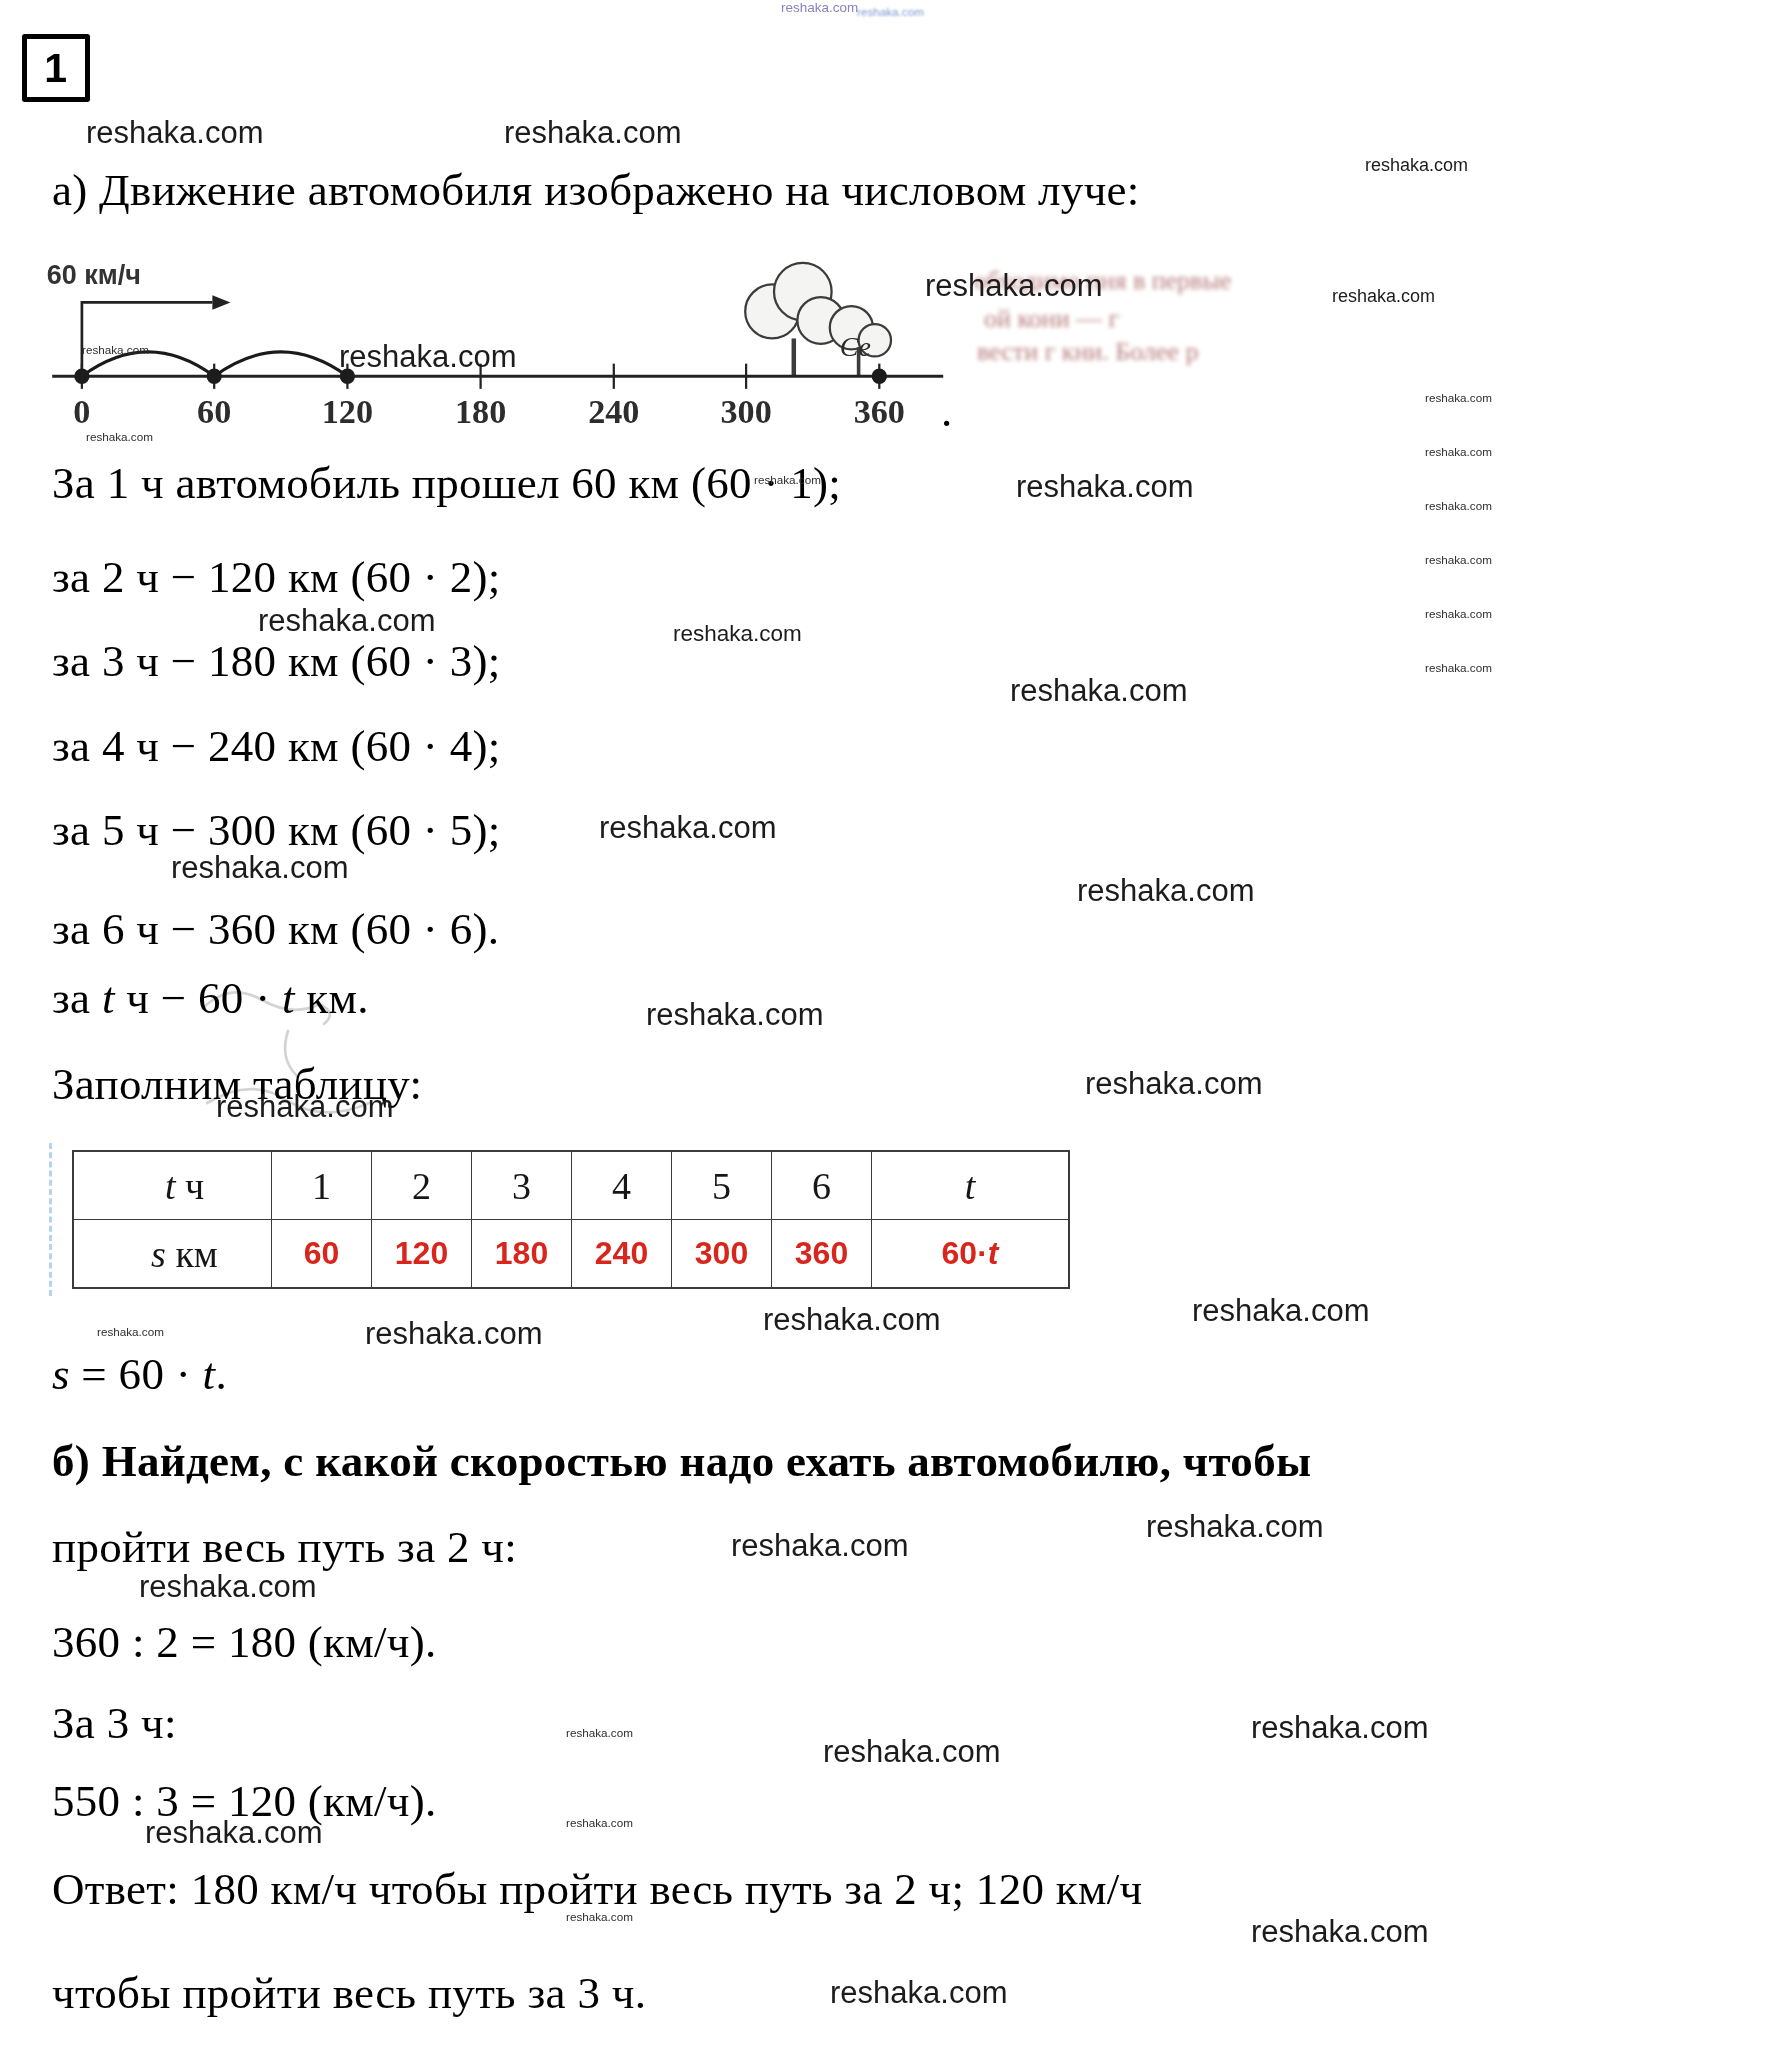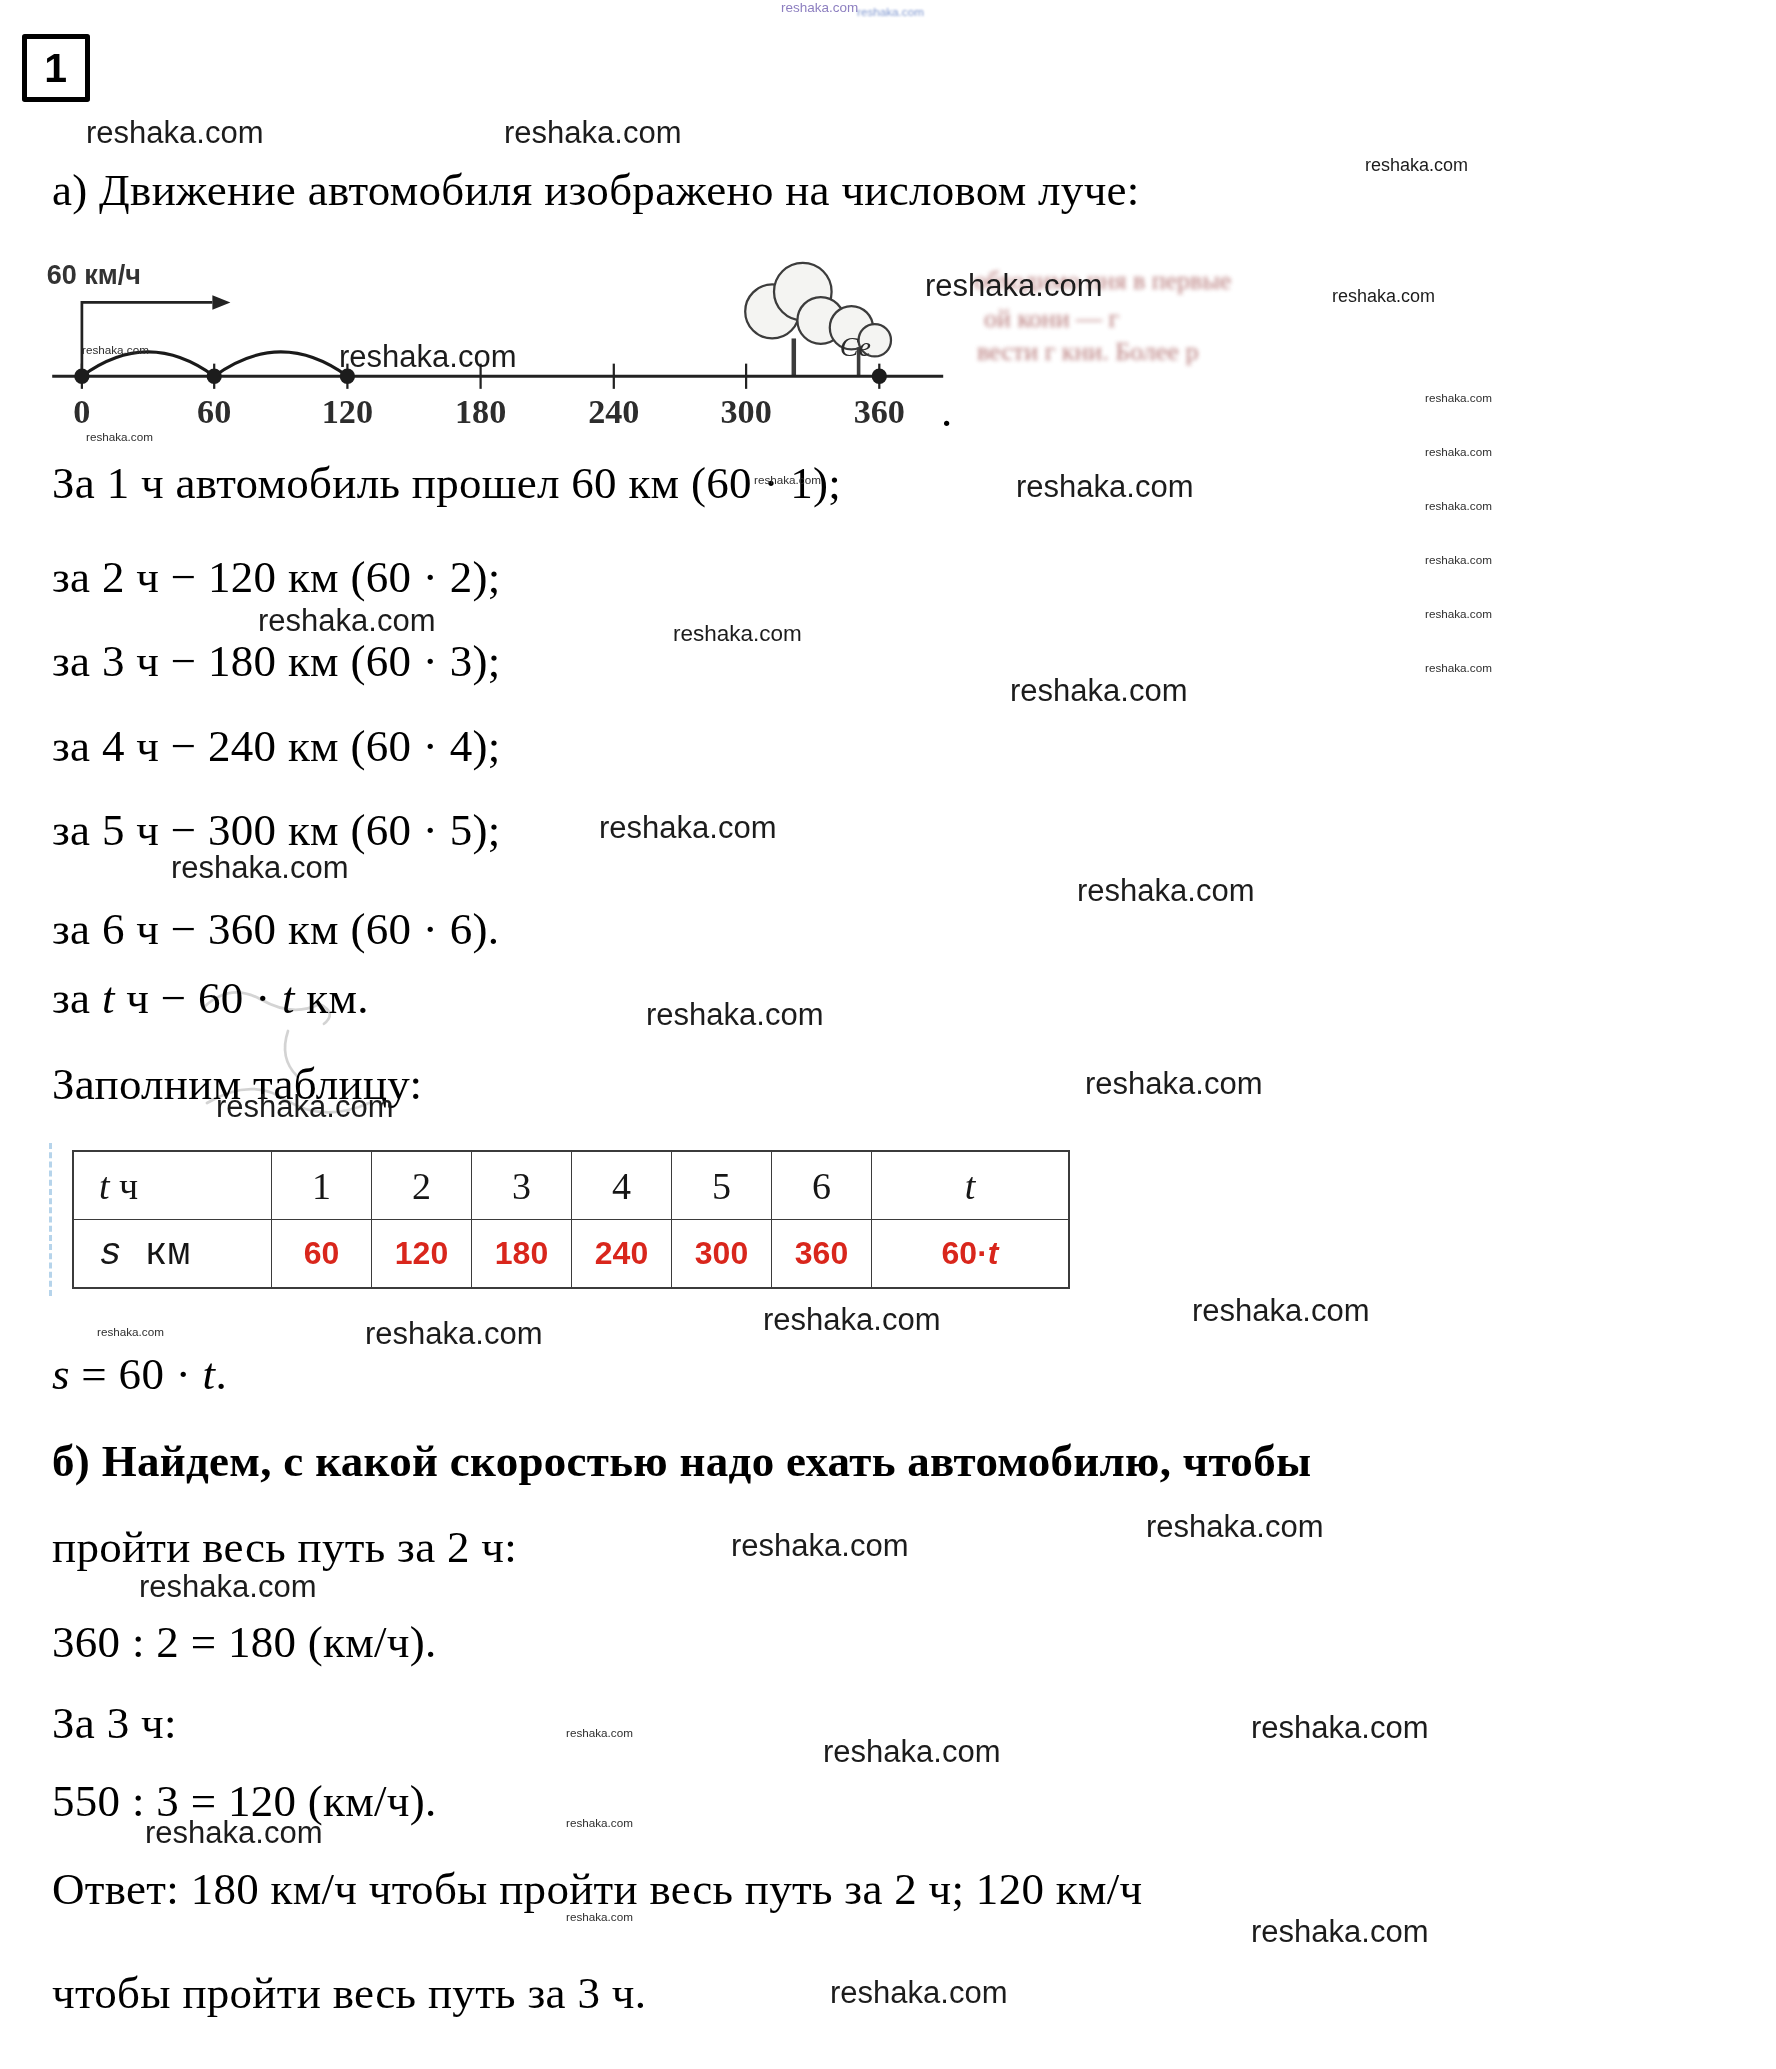--- a/index.html
+++ b/index.html
@@ -69,32 +69,32 @@
     border-collapse: collapse; background: #fff;
     border: 2.7px solid #3b3b3b;
     z-index: 3;
   }
   table.values td {
     border: 1.8px solid #3b3b3b;
     text-align: center; vertical-align: middle;
     height: 65px;
     font-size: 38px; color: #161616;
   }
-  table.values td.c0 { width: 171px; text-align: left; padding-left: 25px; }
+  table.values td.c0 { width: 171px; text-align: center; padding-left: 25px; }
   table.values td.cn { width: 97px; }
   table.values td.cl { width: 194px; }
   tr.red td {
     color: #d9261c;
     font-family: "Liberation Sans", sans-serif;
     font-weight: bold;
     font-size: 32px;
   }
   tr.red td.c0 {
     color: #161616;
-    font-family: Liberation Mono, monospace;
+    font-family: Liberation Serif, serif;
     font-weight: normal;
     font-size: 38px;
   }
   .dash-blue {
     position: absolute; left: 49px; top: 1143px; height: 153px; width: 0;
     border-left: 3.6px dashed #aacde8; opacity: 0.85; z-index: 2;
   }
   .scribbles { position: absolute; left: 153px; top: 968px; z-index: 1; }
 </style>
 </head>

